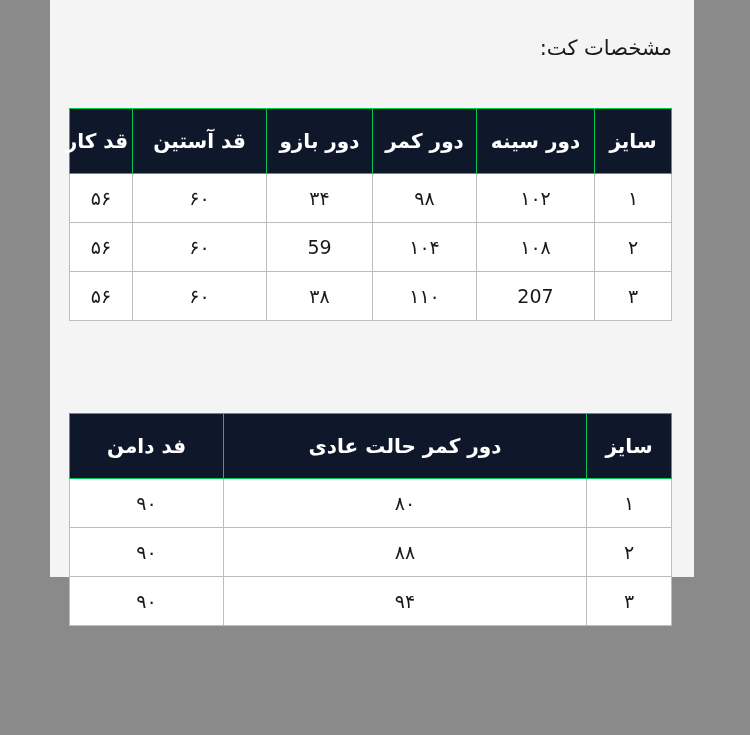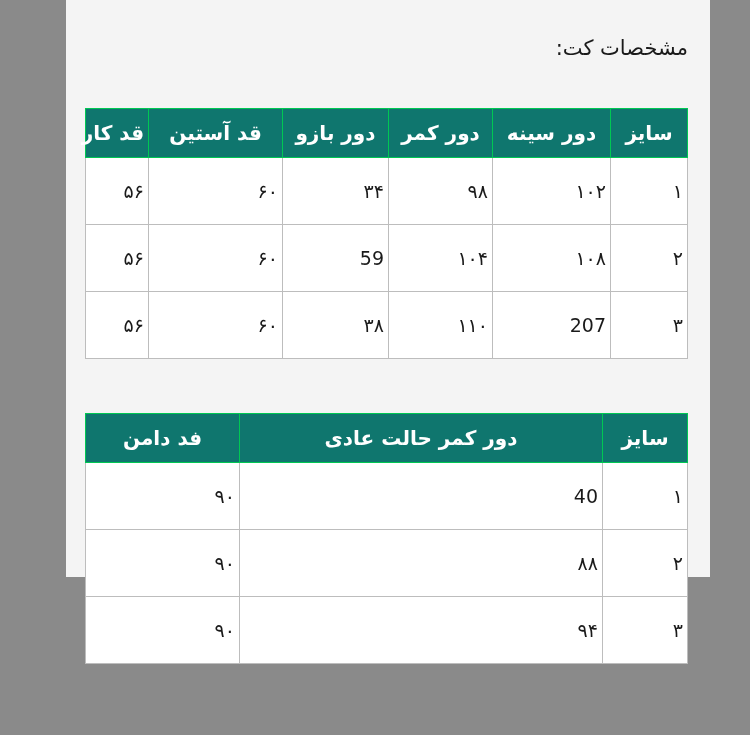--- a/index.html
+++ b/index.html
@@ -10,21 +10,21 @@
   }
   #page {
     position: relative;
     width: 750px;
     height: 735px;
     background: #8a8a8a;
     overflow: hidden;
   }
   .sheet {
     position: absolute;
-    left: 66px;
+    left: 50px;
     top: 0;
     width: 644px;
     height: 577px;
     background: #f4f4f4;
     box-sizing: border-box;
   }
   .section-title {
     font-size: 21px;
     color: #1a1a1a;
     text-align: right;
@@ -45,35 +45,36 @@
     width: 100%;
   }
   table.spec {
     position: absolute;
     border-collapse: collapse;
     table-layout: fixed;
     background: #fff;
     direction: rtl;
   }
   table.spec th {
-    background: #0f766e;
+    background: #0f172a;
     color: #ffffff;
     font-size: 20px;
     font-weight: 700;
-    padding: 12px 4px;
+    padding: 20px 4px;
     text-align: center;
     border: 1px solid #00c853;
     white-space: nowrap;
   }
   table.spec td {
     background: #ffffff;
     color: #1a1a1a;
     font-size: 19px;
     font-weight: 400;
-    padding: 22px 4px;
+    padding: 13px 4px;
+    text-align: center;
     border: 1px solid #bdbdbd;
     white-space: nowrap;
   }
   #table-jacket {
     right: 22px;
     top: 108px;
     width: 602px;
   }
   #table-skirt {
     right: 22px;
@@ -156,21 +157,21 @@
       <thead>
         <tr>
           <th>سایز</th>
           <th>دور کمر حالت عادی</th>
           <th>فد دامن</th>
         </tr>
       </thead>
       <tbody>
         <tr>
           <td>۱</td>
-          <td>40</td>
+          <td>۸۰</td>
           <td>۹۰</td>
         </tr>
         <tr>
           <td>۲</td>
           <td>۸۸</td>
           <td>۹۰</td>
         </tr>
         <tr>
           <td>۳</td>
           <td>۹۴</td>

